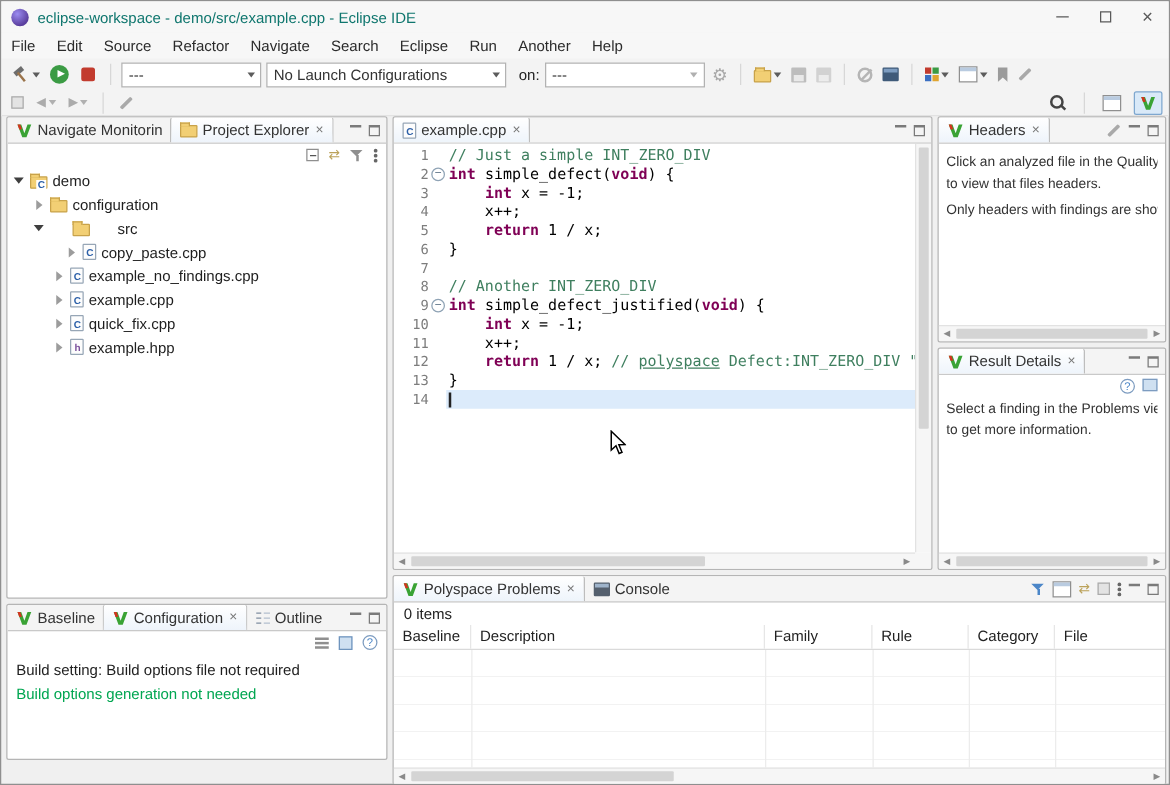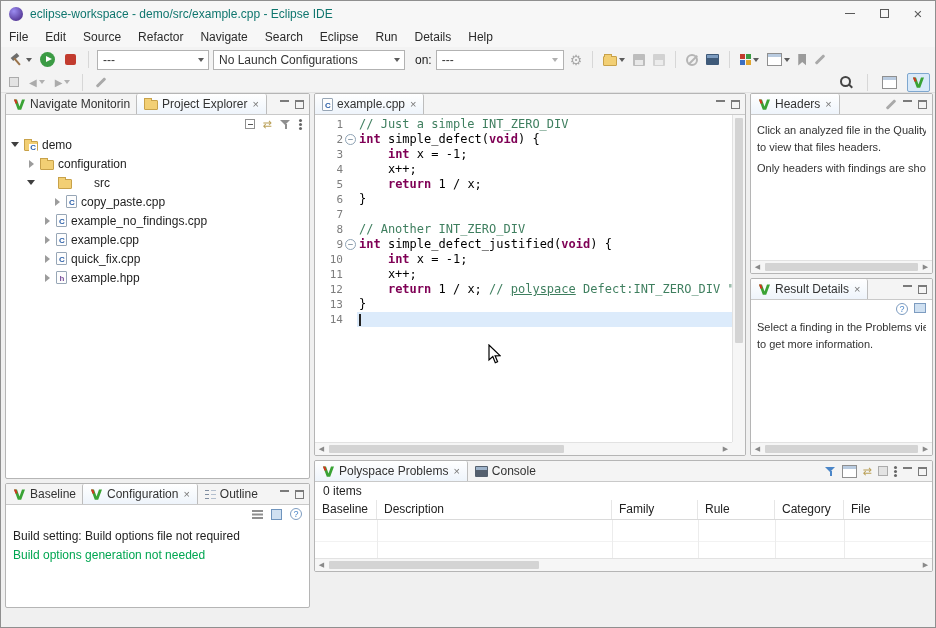--- a/index.html
+++ b/index.html
@@ -135,21 +135,21 @@
   
   #bottomleft{left:4px;top:482px;width:305px;height:125px;}
   .cfg-body{padding:6px 7px;}
   .cfg-line1{color:#1e1e1e;}
   .cfg-line2{margin-top:5px;}
   .sortic{width:11px;height:10px;position:relative;}
   .sortic::before{content:"";position:absolute;left:0;top:1px;width:11px;height:1.5px;background:#8f8f8f;box-shadow:0 3.5px 0 #8f8f8f,0 7px 0 #8f8f8f;}
   .exportic{width:11px;height:11px;background:#cfe0f1;border:1px solid #6f94bd;}
 
   
-  #problems{left:313px;top:459px;width:619px;height:112px;}
+  #problems{left:313px;top:459px;width:619px;height:168px;}
   .items-row{height:18px;display:flex;align-items:center;padding-left:8px;color:#222;}
   .ptable{position:absolute;left:0;top:39px;right:0;bottom:13px;}
   .thead{display:flex;height:20px;border-bottom:1px solid #dadada;}
   .th{padding:2px 0 0 7px;color:#222;border-right:1px solid #e6e6e6;white-space:nowrap;overflow:hidden;flex:none;}
   .tbody{position:absolute;left:0;top:20px;right:0;bottom:0;background:repeating-linear-gradient(to bottom,transparent 0 21px,#f2f2f2 21px 22px);}
   .vline{position:absolute;top:0;bottom:0;width:1px;background:#ececec;}
   .console-ic{width:13px;height:11px;background:#55606e;border-radius:1px;position:relative;}
   .console-ic::after{content:"";position:absolute;left:1px;top:1px;right:1px;height:3px;background:#9fb4cb;}
   .outline-ic{width:11px;height:11px;position:relative;}
   .outline-ic::before{content:"";position:absolute;left:0;top:1px;width:4px;height:1.5px;background:#7f8da0;box-shadow:0 4px 0 #7f8da0,0 8px 0 #7f8da0;}
@@ -178,21 +178,21 @@
 
   <div class="menubar">
       <span class="menu-item">File</span>
       <span class="menu-item">Edit</span>
       <span class="menu-item">Source</span>
       <span class="menu-item">Refactor</span>
       <span class="menu-item">Navigate</span>
       <span class="menu-item">Search</span>
       <span class="menu-item">Eclipse</span>
       <span class="menu-item">Run</span>
-      <span class="menu-item">Details</span>
+      <span class="menu-item">Another</span>
       <span class="menu-item">Help</span>
     </div>
 
   <div class="toolbar1">
     <span class="tbtn">
         <span class="hammer"></span>
         <span class="tri-down"></span>
       </span>
     <span class="tbtn">
         <span class="runbtn"></span>

